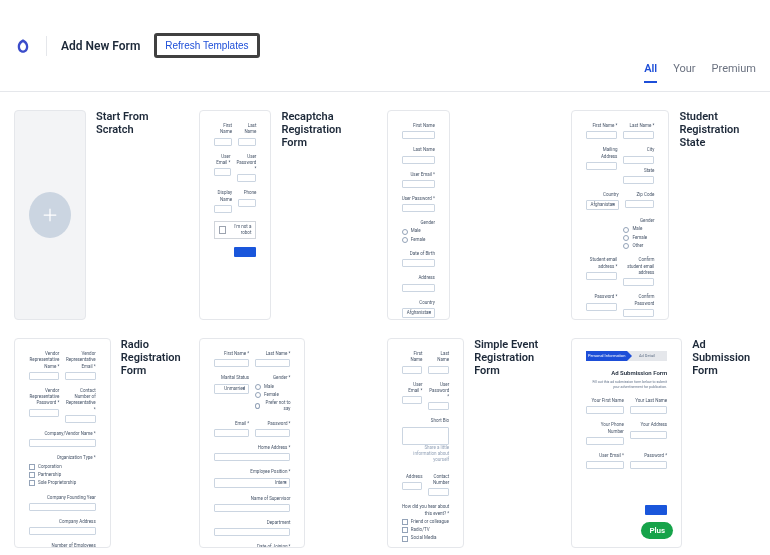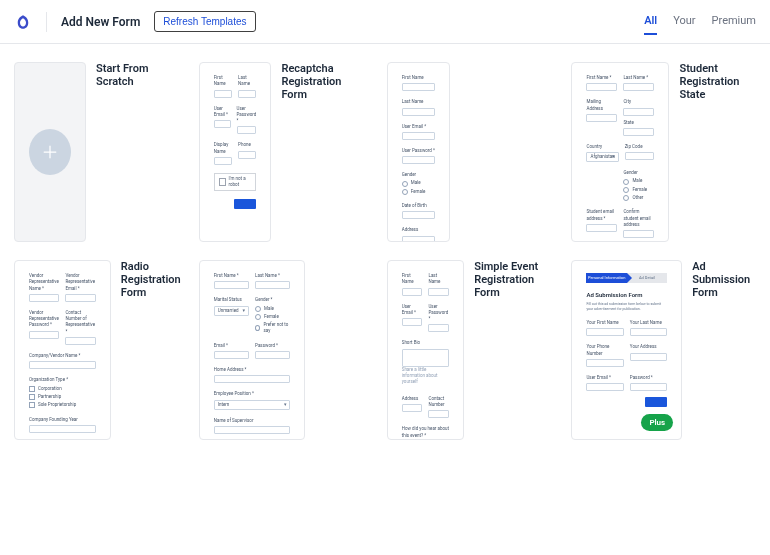--- a/index.html
+++ b/index.html
@@ -2,27 +2,27 @@
 <html><head>
 <meta charset="utf-8">
 <style>
 * { box-sizing: border-box; margin: 0; padding: 0; }
 body { font-family: -apple-system, BlinkMacSystemFont, "Segoe UI", Roboto, sans-serif; background: #fff; color: #1d2939; width: 770px; }
 .header { display: flex; align-items: center; justify-content: space-between; padding: 8px 14px; border-bottom: 1px solid #e5e7eb; }
 .header-left { display: flex; align-items: center; gap: 14px; }
 .logo { width: 18px; height: 18px; display: flex; align-items: center; justify-content: center; }
 .divider-v { width: 1px; height: 20px; background: #e5e7eb; }
 .page-title { font-size: 12px; font-weight: 600; color: #1d2939; }
-.btn-refresh { font-size: 10px; color: #1d4ed8; border: 1px solid #404040; background: #fff; padding: 4px 8px; border-radius: 3px; cursor: pointer; }
-.tabs { display: flex; gap: 16px; }
+.btn-refresh { font-size: 10px; color: #1d4ed8; border: 3px solid #404040; background: #fff; padding: 4px 8px; border-radius: 3px; cursor: pointer; }
+.tabs { display: flex; gap: 16px; margin-top: 48px; }
 .tab { font-size: 11px; color: #6b7280; padding: 6px 0px; cursor: pointer; border-bottom: 2px solid transparent; }
 .tab.active { color: #1d4ed8; border-bottom-color: #1d4ed8; font-weight: 600; }
 .grid { display: grid; grid-template-columns: repeat(4, 1fr); gap: 18px; padding: 18px 14px 20px; }
 .card-wrap { display: flex; flex-direction: row; gap: 10px; }
-.card { background: #fff; border: 1px solid #e5e7eb; border-radius: 4px; height: 180px; overflow: hidden; position: relative; padding: 12px 14px; font-size: 4.5px; color: #475569; line-height: 1.4; }
+.card { background: #fff; border: 1px solid #e5e7eb; border-radius: 4px; height: 210px; overflow: hidden; position: relative; padding: 12px 14px; font-size: 4.5px; color: #475569; line-height: 1.4; text-align: right; }
 .card-label { font-size: 11px; font-weight: 600; color: #1d2939; }
 .scratch { background: #f3f4f6; display: flex; align-items: center; justify-content: center; cursor: pointer; }
 .plus-circle { width: 46px; height: 46px; border-radius: 50%; background: #cbd5e1; display: flex; align-items: center; justify-content: center; }
 .row { display: flex; gap: 6px; margin-bottom: 8px; }
 .col { flex: 1; }
 .lbl { display: block; margin-bottom: 2px; }
 .inp { height: 8px; border: 1px solid #cbd5e1; border-radius: 1px; background: #fff; width: 100%; }
 .inp.tall { height: 18px; }
 .sel { height: 10px; border: 1px solid #cbd5e1; border-radius: 1px; background: #fff; width: 100%; position: relative; }
 .sel::after { content: "▾"; position: absolute; right: 3px; top: 0; font-size: 5px; color:#64748b; }

